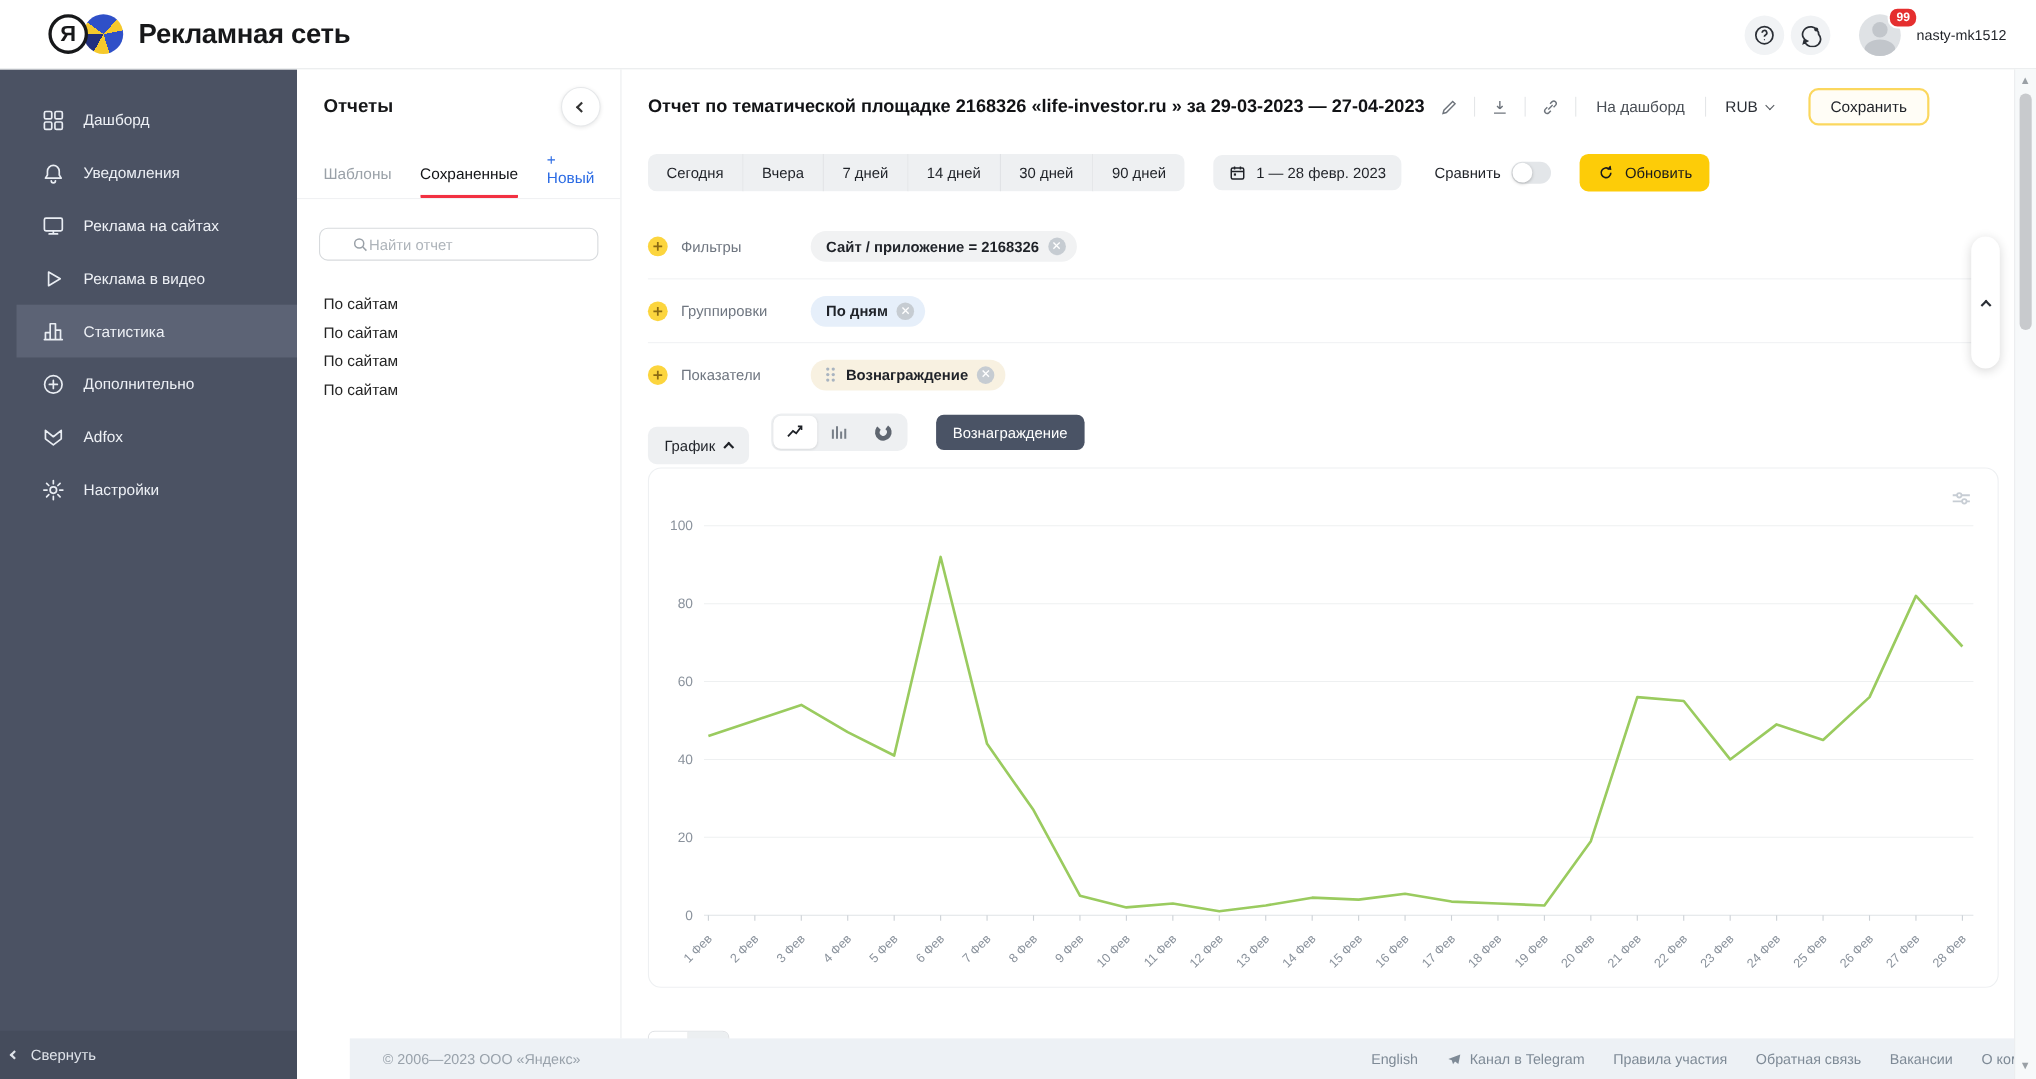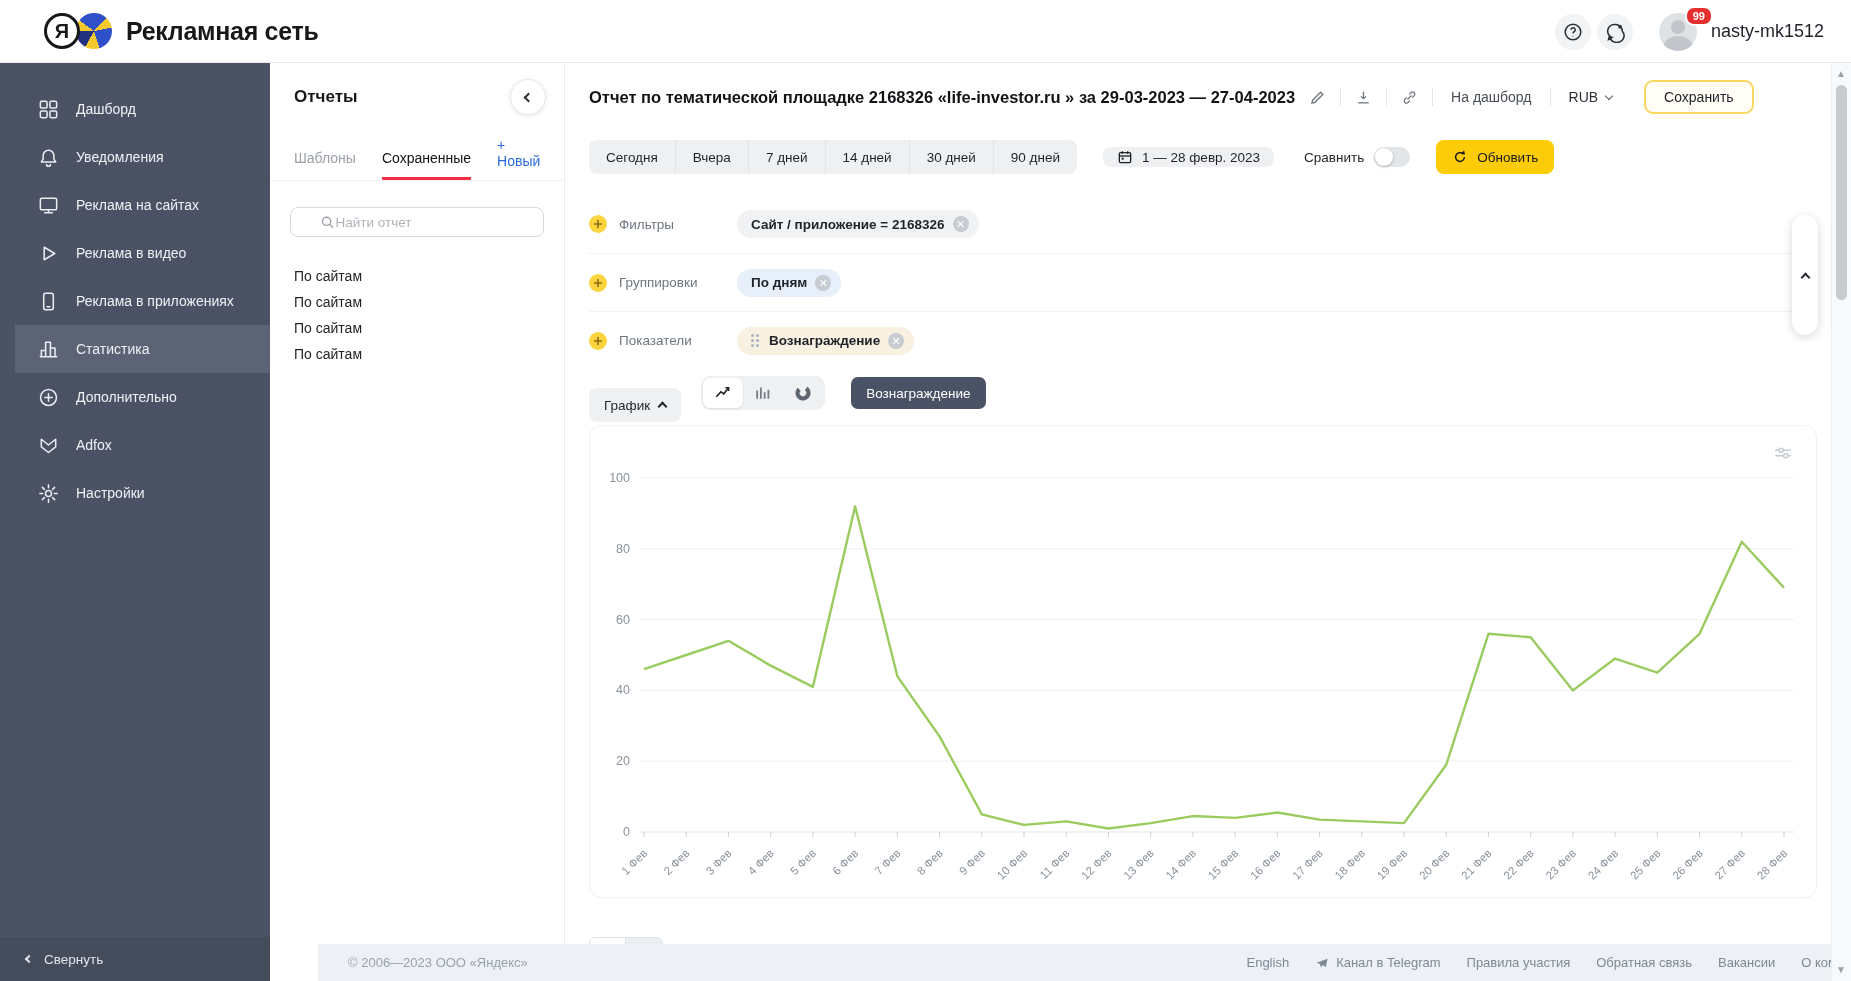--- a/index.html
+++ b/index.html
@@ -12,29 +12,29 @@
   .logo-ya { width:36px; height:36px; border:3px solid #17181a; border-radius:50%; display:flex; align-items:center; justify-content:center; font-weight:700; font-size:20px; color:#17181a; background:#fff; z-index:2; }
   .logo-globe { width:36px; height:36px; border-radius:50%; margin-left:-4px; background:conic-gradient(#2f50c8 0 12%, #f5c92c 12% 22%, #2f50c8 22% 45%, #f5c92c 45% 58%, #22307e 58% 75%, #f5c92c 75% 85%, #2f50c8 85%); }
   .brand-title { font-size:25px; font-weight:700; color:#17181a; margin-left:14px; letter-spacing:-0.3px;text-align:center; }
   .topbar-right { position:absolute; right:27px; top:0; height:63px; display:flex; align-items:center; gap:6px; }
   .round-icon-btn { width:36px; height:36px; border-radius:50%; background:#f1f3f5; display:flex; align-items:center; justify-content:center; color:#2b2f36; cursor:pointer; }
   .avatar-wrap { position:relative; margin-left:20px; width:38px; height:38px; }
   .avatar { width:38px; height:38px; border-radius:50%; background:#dfe2e5; position:relative; overflow:hidden; }
   .avatar .head { position:absolute; left:12px; top:7px; width:14px; height:14px; border-radius:50%; background:#c2c6cb; }
   .avatar .shoulders { position:absolute; left:5px; top:23px; width:28px; height:18px; border-radius:50%; background:#c2c6cb; }
   .user-badge { position:absolute; right:-16px; top:-7px; background:#e52f2f; color:#fff; font-size:11px; font-weight:700; padding:2px 6px; border-radius:9px; border:2px solid #fff; }
-  .username { font-size:18px; color:#1f2228; margin-left:8px; }
+  .username { font-size:13px; color:#1f2228; margin-left:8px; }
 
   
   #sidebar { position:absolute; left:0; top:63px; width:270px; height:918px; background:#4b5263; z-index:10; }
   .side-list { padding-top:22px;margin-left:15px; }
   .side-item { height:48px; display:flex; align-items:center; padding-left:22px; gap:16px; color:#eef1f6; font-size:14px; font-weight:500; cursor:pointer; }
   .side-item.active { background:#5c6375; }
   .side-item svg { flex:0 0 auto; }
-  #side-collapse { position:absolute; left:0; bottom:0; width:270px; height:44px; background:#454c5c; display:flex; align-items:center; padding-left:26px; gap:12px; color:#dfe3ea; font-size:13.5px; cursor:pointer; }
+  #side-collapse { position:absolute; left:0; bottom:0; width:270px; height:44px; background:#454c5c; display:flex; align-items:center; padding-left:10px; gap:12px; color:#dfe3ea; font-size:13.5px; cursor:pointer; }
 
   .chev { display:inline-block; width:7px; height:7px; border-right:2px solid currentColor; border-bottom:2px solid currentColor; }
   .chev.up { transform:rotate(-135deg); }
   .chev.down { transform:rotate(45deg); }
   .chev.left { transform:rotate(135deg); }
 
   
   #reports { position:absolute; left:270px; top:63px; width:295px; height:881px; background:#fff; border-right:1px solid #ebedef; z-index:5; }
   .rp-head { display:flex; align-items:center; justify-content:space-between; padding:16px 18px 0 24px; }
   .rp-title { font-size:17px; font-weight:700; color:#17181a; }
@@ -57,21 +57,21 @@
   .ta-icon { color:#6e747c; padding:0 14px; cursor:pointer; display:flex; align-items:center; }
   .ta-sep { width:1px; height:18px; background:#e4e6e8; }
   .ta-text { font-size:14px; color:#4a4f56; padding:0 18px; cursor:pointer; white-space:nowrap; }
   .ta-cur { display:flex; align-items:center; gap:8px; font-size:14px; color:#2b2f36; padding:0 18px; cursor:pointer; }
   .save-btn { margin-left:14px; height:34px; padding:0 18px; border:2px solid #fbd75e; background:#fffdf6; border-radius:9px; font-size:14px; color:#1f2228; cursor:pointer; font-family:inherit; }
 
   .period-row { position:absolute; left:24px; top:77px; height:34px; display:flex; align-items:center; }
   .presets { display:flex; border-radius:8px; overflow:hidden; }
   .preset-btn { height:34px; padding:0 17px; background:#eef0f2; border:none; border-right:1px solid #e1e3e6; font-size:13.5px; color:#1f2228; cursor:pointer; font-family:inherit; }
   .preset-btn:last-child { border-right:none; }
-  .cal-btn { margin-left:26px; height:20px; padding:0 14px; background:#eef0f2; border:none; border-radius:8px; display:flex; align-items:center; gap:9px; font-size:13.5px; color:#1f2228; cursor:pointer; font-family:inherit; }
+  .cal-btn { margin-left:26px; height:32px; padding:0 14px; background:#eef0f2; border:none; border-radius:8px; display:flex; align-items:center; gap:9px; font-size:13.5px; color:#1f2228; cursor:pointer; font-family:inherit; }
   .compare-wrap { margin-left:30px; display:flex; align-items:center; gap:10px; font-size:13.5px; color:#1f2228; }
   .toggle { width:36px; height:20px; border-radius:10px; background:#e3e6e9; position:relative; cursor:pointer; }
   .toggle .knob { position:absolute; left:1px; top:1px; width:18px; height:18px; border-radius:50%; background:#fff; box-shadow:0 1px 3px rgba(0,0,0,.25); }
   .refresh-btn { margin-left:26px; height:34px; padding:0 16px; background:#fdcc08; border:none; border-radius:8px; display:flex; align-items:center; gap:9px; font-size:13.5px; color:#191a1c; cursor:pointer; font-family:inherit; }
 
   .filters-block { position:absolute; left:24px; right:20px; top:132px; }
   .frow { height:58px; display:flex; align-items:center; }
   .frow + .frow { border-top:1px solid #f1f2f4; }
   .plus-circle { width:18px; height:18px; border-radius:50%; background:#fcd53e; display:flex; align-items:center; justify-content:center; margin-right:12px; cursor:pointer; flex:0 0 auto; }
   .frow-label { width:118px; font-size:13.5px; color:#6f7680; }
@@ -168,27 +168,20 @@
           <rect x="3.5" y="4.5" width="17" height="12" rx="1.5"></rect>
           <path d="M12 16.5v3M8 19.5h8"></path>
         </svg>
         <span>Реклама на сайтах</span>
       </div>
       <div class="side-item">
         <svg width="23" height="23" viewBox="0 0 24 24" fill="none" stroke="#e9edf3" stroke-width="1.6" stroke-linejoin="round" stroke-linecap="round">
           <path d="M7.5 5.5 L18.5 12 L7.5 18.5 Z"></path>
         </svg>
         <span>Реклама в видео</span>
-      </div>
-      <div class="side-item">
-        <svg width="23" height="23" viewBox="0 0 24 24" fill="none" stroke="#e9edf3" stroke-width="1.6" stroke-linejoin="round" stroke-linecap="round">
-          <rect x="7" y="3.5" width="10" height="17" rx="2"></rect>
-          <path d="M10.5 17.5h3"></path>
-        </svg>
-        <span>Реклама в приложениях</span>
       </div>
       <div class="side-item active">
         <svg width="23" height="23" viewBox="0 0 24 24" fill="none" stroke="#e9edf3" stroke-width="1.6" stroke-linejoin="round" stroke-linecap="round">
           <path d="M4.5 19.5v-6.5h4.5v6.5M9 19.5V4.5h5v15M14 19.5v-9h4.8v9M3.5 19.5h17"></path>
         </svg>
         <span>Статистика</span>
       </div>
       <div class="side-item">
         <svg width="23" height="23" viewBox="0 0 24 24" fill="none" stroke="#e9edf3" stroke-width="1.6" stroke-linejoin="round" stroke-linecap="round">
           <circle cx="12" cy="12" r="8.3"></circle>

